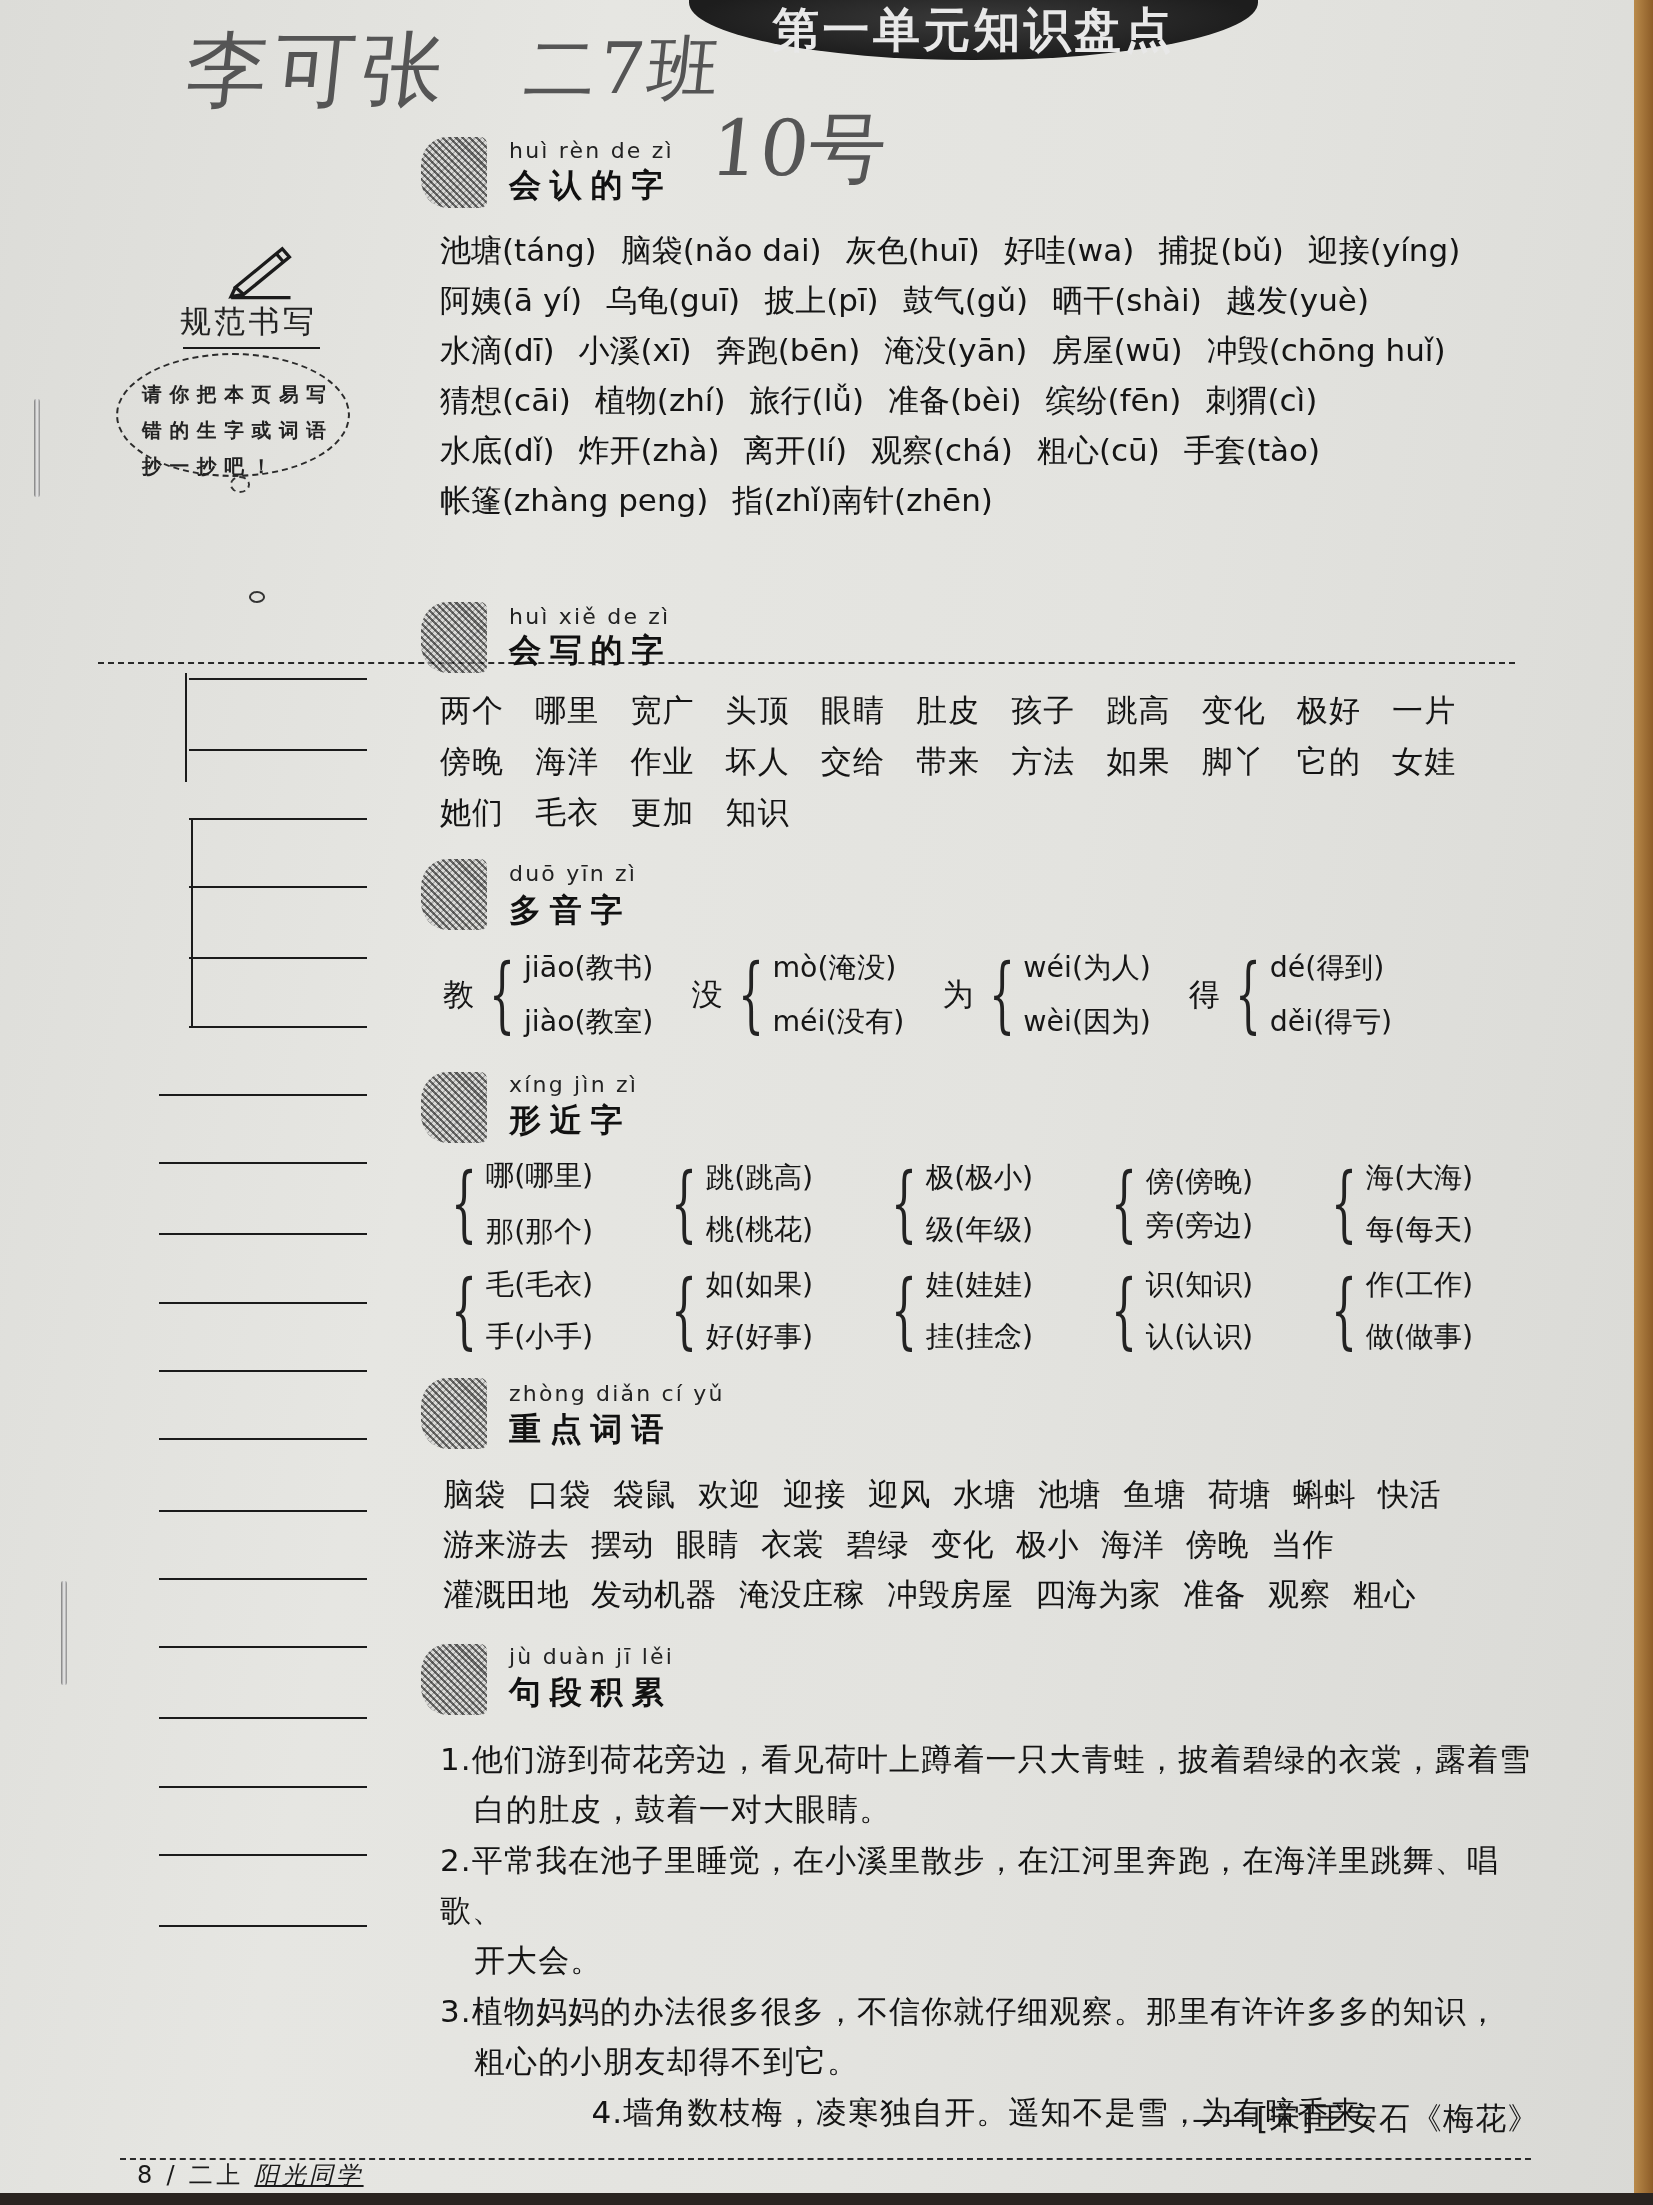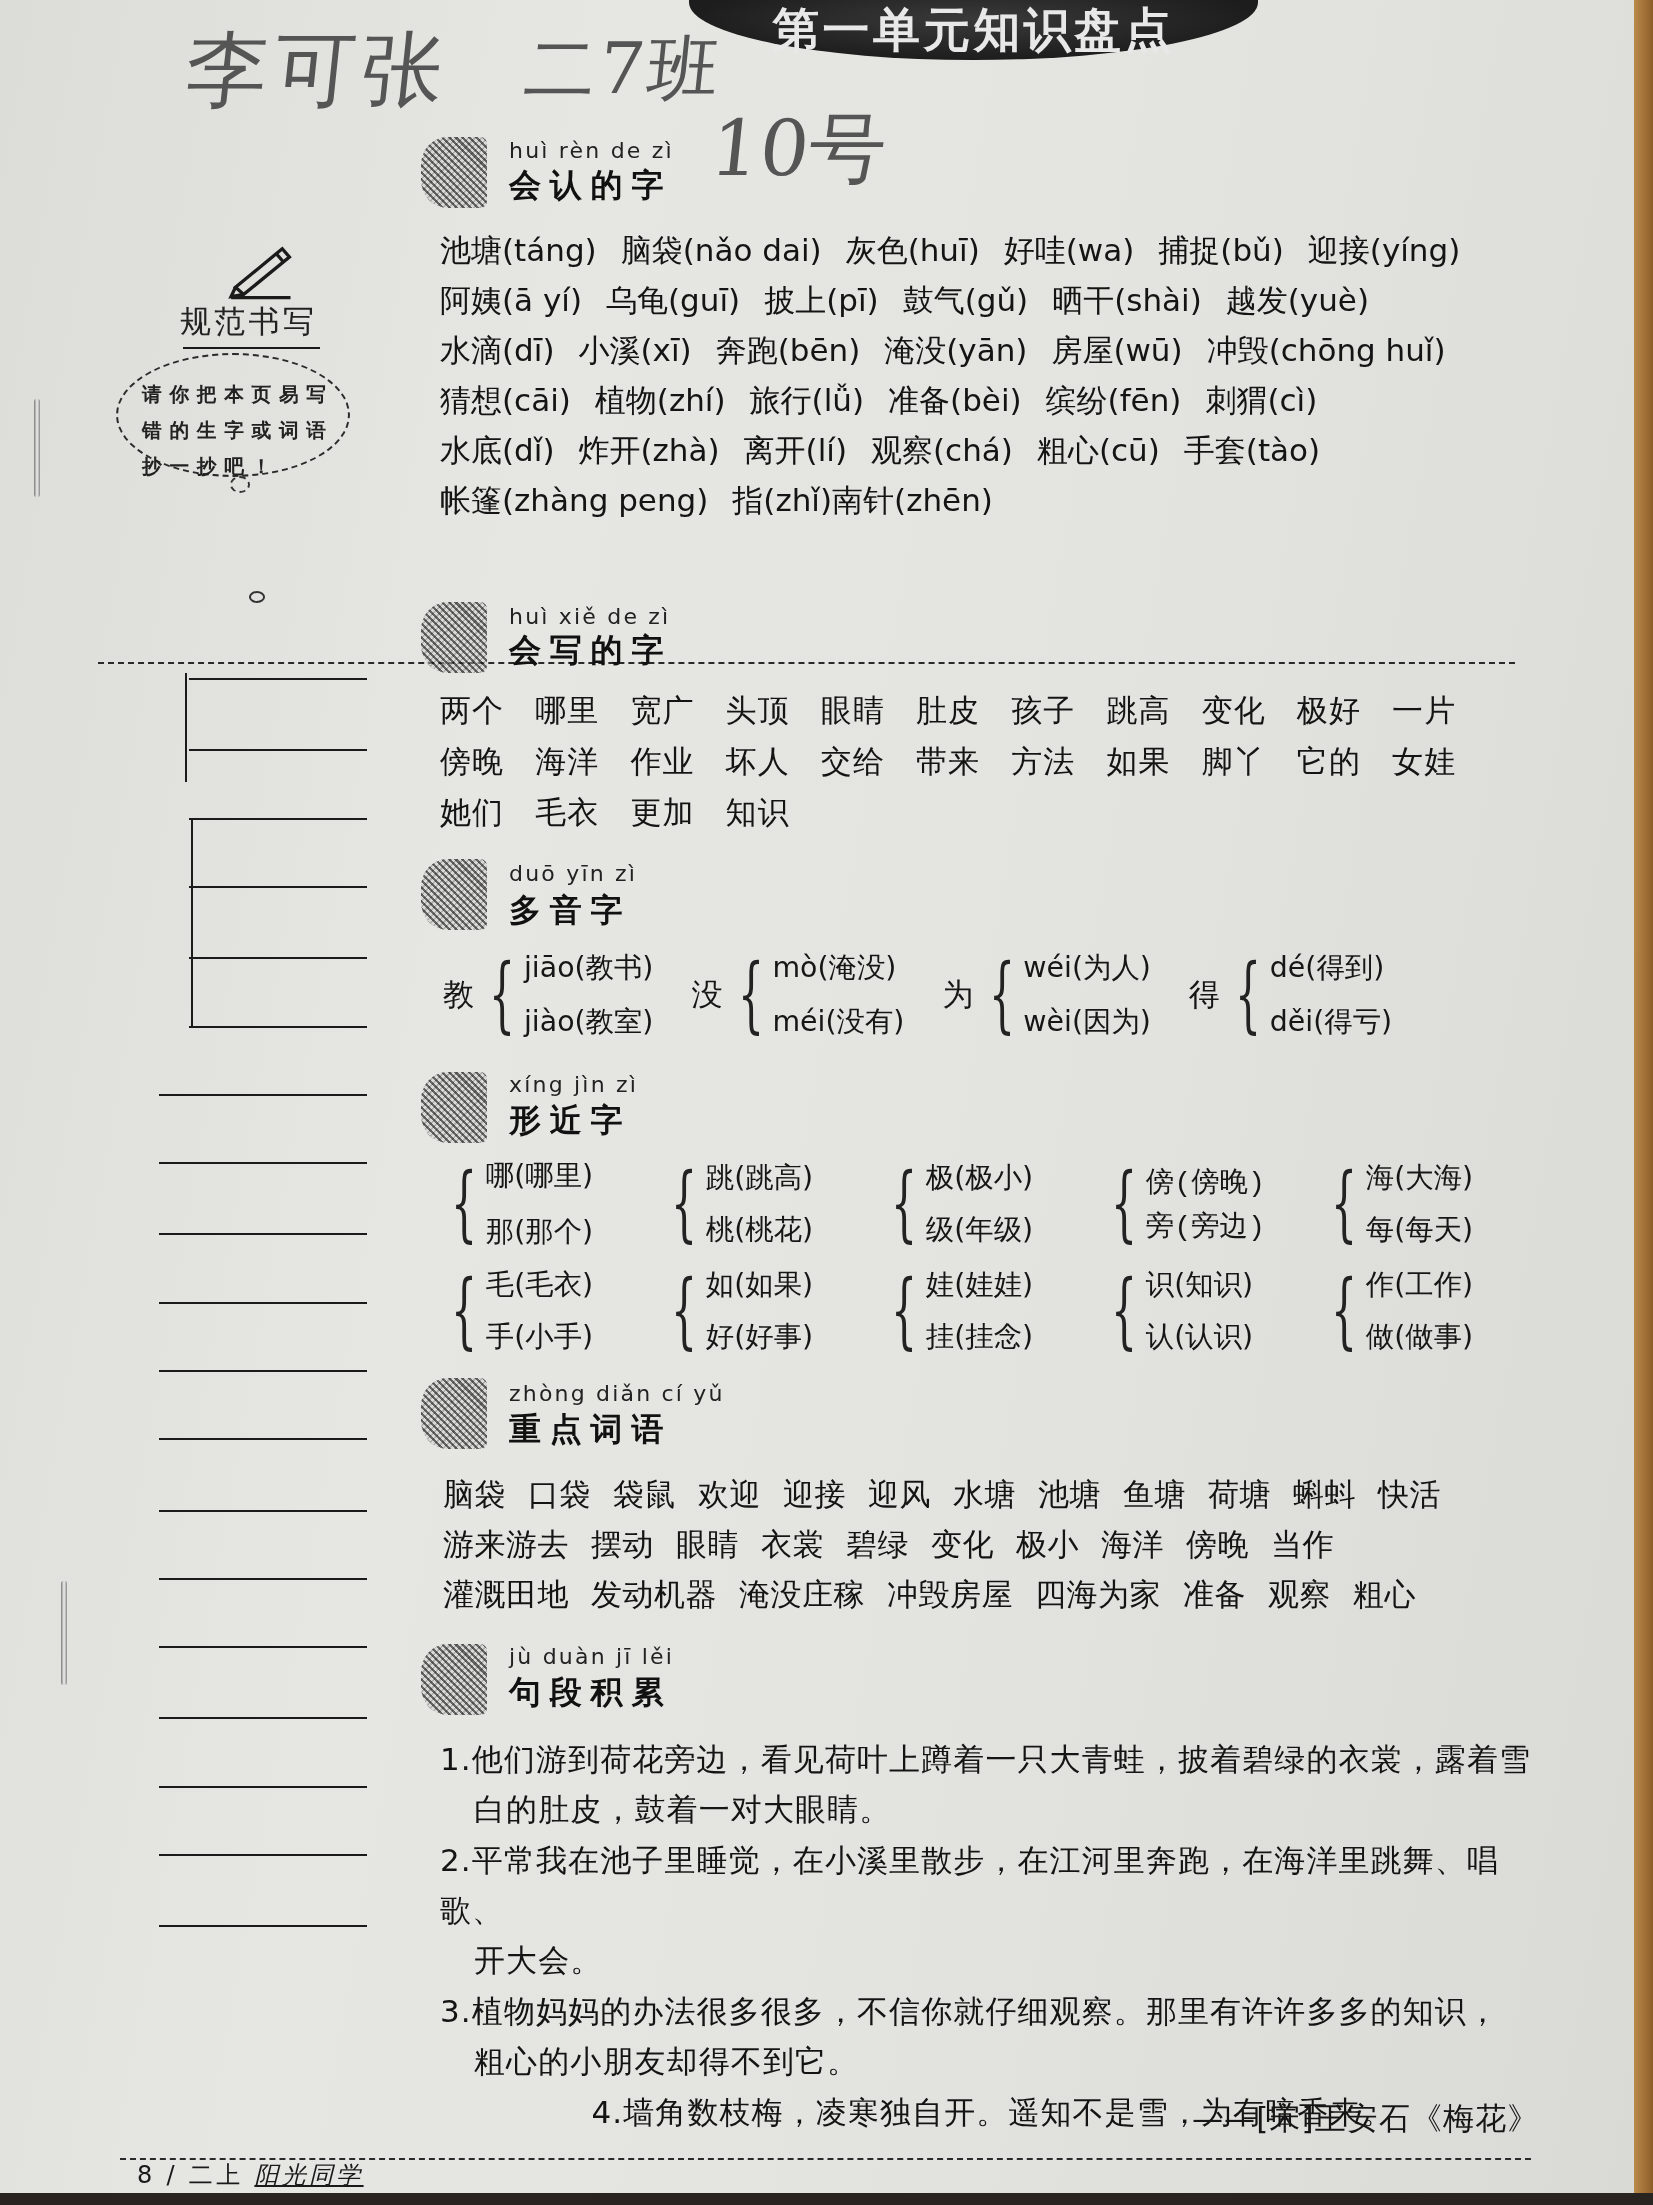--- a/index.html
+++ b/index.html
@@ -283,21 +283,21 @@
       </div>
       <div class="group" style="width: 186px;">
         <span class="brace">{</span>
         <div class="g-lines" style="gap: 14.2px;">
           <span class="g-line">极(极小)</span>
           <span class="g-line">级(年级)</span>
         </div>
       </div>
       <div class="group" style="width: 186px;">
         <span class="brace">{</span>
-        <div class="g-lines" style="gap: 6px; font-family: Liberation Mono, monospace;">
+        <div class="g-lines" style="gap: 6px;">
           <span class="g-line">傍(傍晚)</span>
           <span class="g-line">旁(旁边)</span>
         </div>
       </div>
       <div class="group" style="width: 186px;">
         <span class="brace">{</span>
         <div class="g-lines" style="gap: 14.2px;">
           <span class="g-line">海(大海)</span>
           <span class="g-line">每(每天)</span>
         </div>

